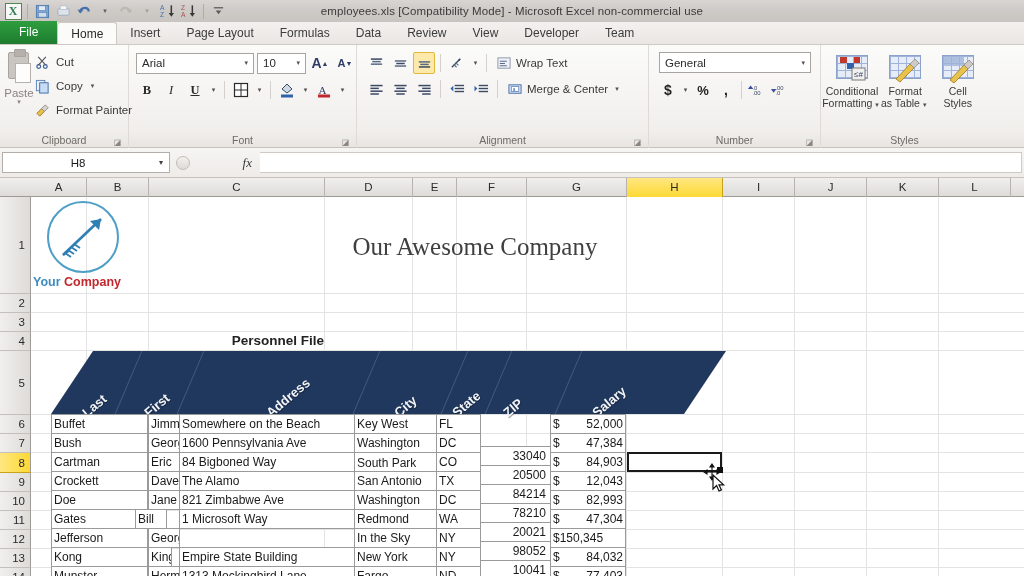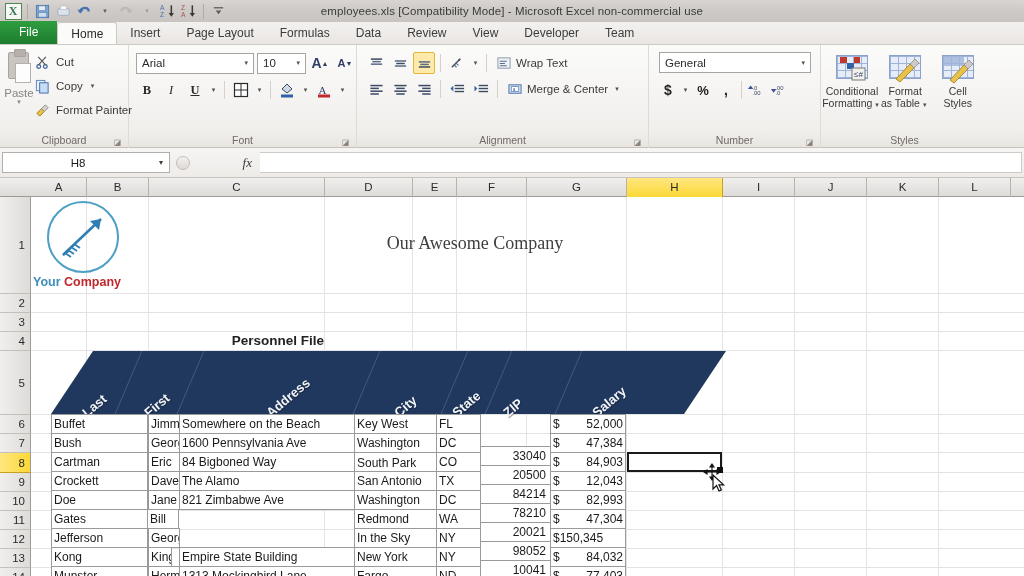--- a/index.html
+++ b/index.html
@@ -230,21 +230,21 @@
   }
   .logo-text {
     position: absolute; left: 2px; top: 78px; font-size: 12.5px;
     font-weight: bold; white-space: nowrap;
   }
   .logo-text .b { color: #3c8dbc; }
   .logo-text .r { color: #c1272d; }
 
   .co-title {
     position: absolute; font-family: "Liberation Serif", serif;
-    font-size: 18px; color: #3f3f3f; white-space: nowrap;
+    font-size: 25px; color: #3f3f3f; white-space: nowrap;
   }
   .pers-title {
     position: absolute; font-size: 13.5px; font-weight: bold; color: #222;
     white-space: nowrap;
   }
 
   
   .band { position: absolute; }
   .band-skew {
     position: absolute; inset: 0;
@@ -834,21 +834,22 @@
     <div class="cell" style="left:148px;top:293px;width:176px;height:20px">821 Zimbabwe Ave</div>
     <div class="cell" style="left:323px;top:293px;width:83px;height:20px">Washington</div>
     <div class="cell" style="left:405px;top:293px;width:45px;height:20px">DC</div>
     <div class="cell r" style="left:449px;top:293px;width:71px;height:20px">20021</div>
     <div class="cell" style="left:519px;top:293px;width:76px;height:20px">
       <span>$</span>
       <span style="flex:1;text-align:right">82,993</span>
     </div>
 
     <div class="cell" style="left:20px;top:312px;width:97px;height:20px">Gates</div>
-    <div class="cell" style="left:116px;top:312px;width:32px;height:20px">Bill</div>
+    <div class="cell" style="left:104px;top:312px;width:32px;height:20px">Bill</div>
+    <div class="cell" style="left:148px;top:312px;width:176px;height:20px">1 Microsoft Way</div>
     <div class="cell" style="left:323px;top:312px;width:83px;height:20px">Redmond</div>
     <div class="cell" style="left:405px;top:312px;width:45px;height:20px">WA</div>
     <div class="cell r" style="left:449px;top:312px;width:71px;height:20px">98052</div>
     <div class="cell" style="left:519px;top:312px;width:76px;height:20px">
       <span>$</span>
       <span style="flex:1;text-align:right">47,304</span>
     </div>
 
     <div class="cell" style="left:20px;top:331px;width:97px;height:20px">Jefferson</div>
     <div class="cell" style="left:117px;top:331px;width:32px;height:20px">George</div>

